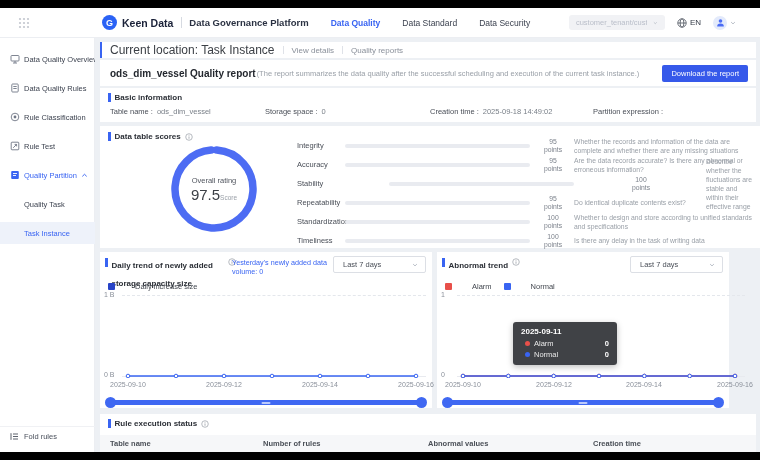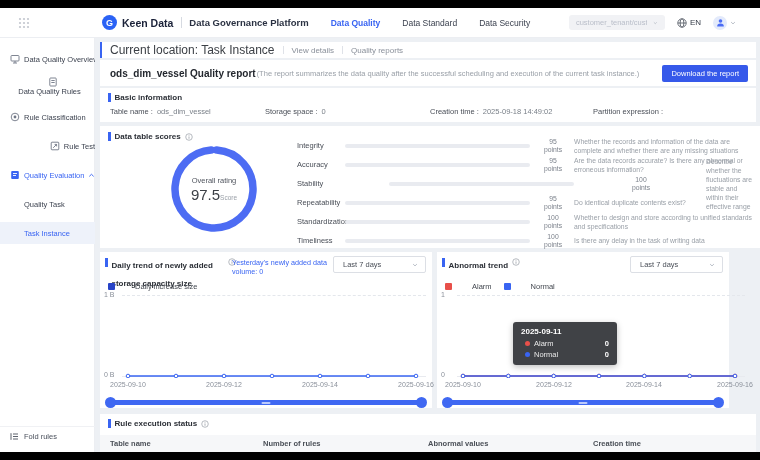--- a/index.html
+++ b/index.html
@@ -177,49 +177,49 @@
 
     <div class="sidebar">
       <div class="nav-item" style="top:10px;">
         <svg class="nicon" viewBox="0 0 10 10">
             <rect x="1" y="1.5" width="8" height="5.5" rx="0.8" fill="none" stroke="#707786" stroke-width="0.9"></rect>
             <line x1="3" y1="9" x2="7" y2="9" stroke="#707786" stroke-width="0.9"></line>
             <line x1="5" y1="7" x2="5" y2="9" stroke="#707786" stroke-width="0.9"></line>
           </svg>
         <span class="nlabel">Data Quality Overview</span>
       </div>
-      <div class="nav-item" style="top:39px;flex-direction:column;">
+      <div class="nav-item" style="top:39px;">
         <svg class="nicon" viewBox="0 0 10 10">
             <rect x="1.8" y="1" width="6.4" height="8" rx="0.8" fill="none" stroke="#707786" stroke-width="0.9"></rect>
             <line x1="3.3" y1="3.5" x2="6.7" y2="3.5" stroke="#707786" stroke-width="0.9"></line>
             <line x1="3.3" y1="5.5" x2="6.7" y2="5.5" stroke="#707786" stroke-width="0.9"></line>
           </svg>
         <span class="nlabel">Data Quality Rules</span>
       </div>
       <div class="nav-item" style="top:68px;">
         <svg class="nicon" viewBox="0 0 10 10">
             <circle cx="5" cy="5" r="3.8" fill="none" stroke="#707786" stroke-width="0.9"></circle>
             <circle cx="5" cy="5" r="1.4" fill="#707786"></circle>
           </svg>
         <span class="nlabel">Rule Classification</span>
       </div>
-      <div class="nav-item" style="top:97px;justify-content:flex-end;">
+      <div class="nav-item" style="top:97px;">
         <svg class="nicon" viewBox="0 0 10 10">
             <rect x="1.2" y="1.2" width="7.6" height="7.6" rx="0.8" fill="none" stroke="#707786" stroke-width="0.9"></rect>
             <path d="M3.2 6.8 L6.6 3.4 M6.6 3.4 h-2 M6.6 3.4 v2" fill="none" stroke="#707786" stroke-width="0.9"></path>
           </svg>
         <span class="nlabel">Rule Test</span>
       </div>
       <div class="nav-item blue" style="top:126px;">
         <svg class="nicon" viewBox="0 0 10 10">
             <rect x="1.2" y="1" width="7.6" height="8" rx="1" fill="#3964f2"></rect>
             <line x1="3" y1="3.5" x2="7" y2="3.5" stroke="#fff" stroke-width="0.9"></line>
             <line x1="3" y1="5.5" x2="6" y2="5.5" stroke="#fff" stroke-width="0.9"></line>
           </svg>
-        <span class="nlabel">Quality Evaluation</span>
+        <span class="nlabel">Quality Partition</span>
         <svg style="margin-left:4px;" width="7" height="7" viewBox="0 0 8 8">
             <path d="M1.5 5 L4 2.6 L6.5 5" fill="none" stroke="#3964f2" stroke-width="1.1"></path>
           </svg>
       </div>
       <div class="nav-item sub" style="top:155px;">
         <span class="nlabel">Quality Task</span>
       </div>
       <div class="nav-item sub selected" style="top:184px;">
         <span class="nlabel">Task Instance</span>
       </div>

